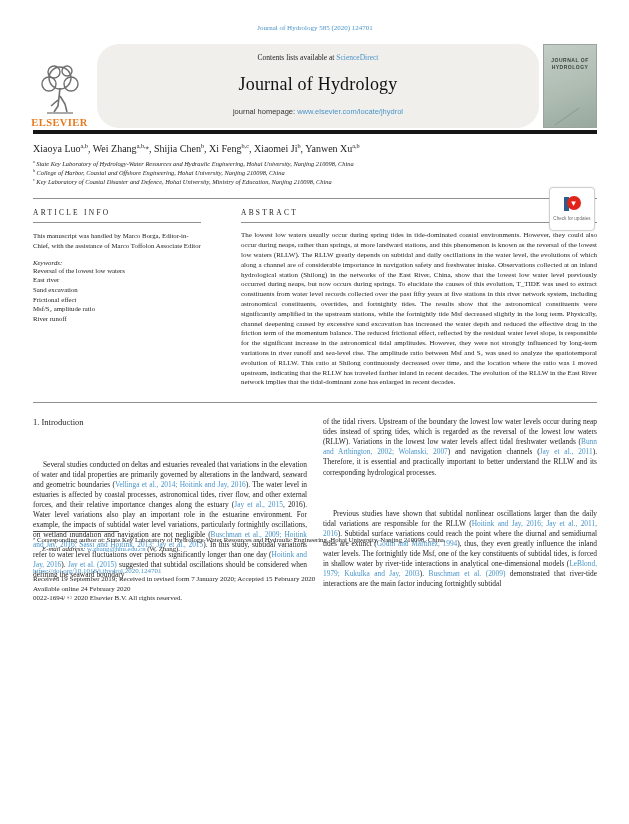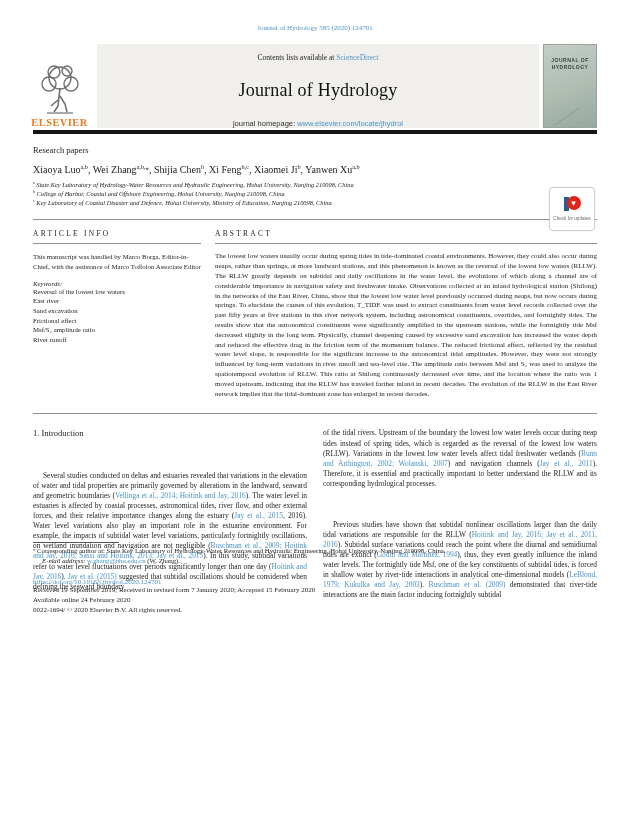--- a/index.html
+++ b/index.html
@@ -19,21 +19,21 @@
   .sup{vertical-align:super;font-size:62%;line-height:0;}
 
   
   .top-citation{margin-top:24px;text-align:center;font-size:7px;color:var(--link);}
 
   
   .masthead{display:flex;margin-top:12px;height:84px;}
   .logo-block{width:64px;flex:none;display:flex;flex-direction:column;align-items:center;justify-content:flex-end;padding-right:11px;}
   .logo-block svg{display:block;}
   .elsevier-word{font-size:10.5px;font-weight:bold;color:var(--orange);letter-spacing:0.4px;margin-top:1px;}
-  .mast-center{flex:1;background:#f0efec;display:flex;flex-direction:column;justify-content:space-between;text-align:center;padding:9px 6px 0 6px;margin-right:4px;}
+  .mast-center{flex:1;background:#f0efec;display:flex;flex-direction:column;justify-content:space-between;text-align:center;padding:9px 6px 12px 6px;margin-right:4px;border-radius:22px;}
   .contents-line{font-size:7.5px;}
   .mast-title{font-size:18px;letter-spacing:0.2px;color:#111;}
   .homepage-line{font-size:7.5px;font-family:"Liberation Sans",sans-serif;color:#333;}
   .cover{width:54px;flex:none;background:linear-gradient(160deg,#c3cec6 0%,#aebcb2 55%,#98a89e 100%);border:1px solid #9aa49d;position:relative;}
   .cover-band{position:absolute;top:12px;left:3px;right:3px;text-align:center;font-family:"Liberation Sans",sans-serif;font-size:5px;font-weight:bold;letter-spacing:0.5px;color:#37423c;line-height:1.35;}
   .cover-line{position:absolute;bottom:10px;left:8px;width:30px;height:1px;background:#8d9c92;transform:rotate(-35deg);}
 
   .black-bar{height:4px;background:#161616;margin-top:2px;}
 
   
@@ -52,21 +52,21 @@
   .badge-circ{position:absolute;left:3px;top:0;width:14px;height:14px;border-radius:50%;background:#e2231a;color:#fff;font-size:9px;line-height:14px;text-align:center;font-family:"Liberation Sans",sans-serif;}
   .badge-text{font-size:4.6px;color:#6d6d6d;text-align:center;margin-top:3px;line-height:1.25;font-family:"Liberation Sans",sans-serif;}
 
   .rule{border:none;border-top:1px solid var(--rule);height:0;margin:0;}
   .rule-top{margin-top:12px;}
   .rule-bottom{margin-top:14px;}
 
   
   .info-abs{display:flex;align-items:flex-start;}
   .info-col{width:168px;flex:none;margin-right:14px;}
-  .abs-col{flex:1;}
+  .abs-col{flex:1;margin-left:26px;}
   .col-head{font-size:7.4px;letter-spacing:2.3px;margin-top:9px;color:#222;}
   .col-rule{border-top:1px solid var(--rule);margin-top:5px;margin-bottom:8px;}
   .info-text{font-size:6.8px;line-height:1.42;}
   .kw-label{font-size:6.8px;font-style:italic;margin-top:8px;}
   .keyword{font-size:6.8px;line-height:1.42;}
   .abs-text{font-size:7px;line-height:1.4;text-align:justify;}
 
   
   .columns{display:flex;margin-top:14px;height:196px;overflow:hidden;}
   .col{width:274px;flex:none;font-size:7.4px;line-height:1.36;text-align:justify;}
@@ -121,21 +121,20 @@
     </div>
 
     <div class="cover">
       <div class="cover-band">JOURNAL OF HYDROLOGY</div>
       <div class="cover-line"></div>
     </div>
   </div>
 
   <div class="black-bar"></div>
 
-  <div class="article-type">Research papers</div>
 
 
   <div class="authors">
     <span class="author"><span>Xiaoya Luo</span><span class="sup">a,b</span></span><span class="author"><span>Wei Zhang</span><span class="sup">a,b,⁎</span></span><span class="author"><span>Shijia Chen</span><span class="sup">b</span></span><span class="author"><span>Xi Feng</span><span class="sup">b,c</span></span><span class="author"><span>Xiaomei Ji</span><span class="sup">b</span></span><span class="author"><span>Yanwen Xu</span><span class="sup">a,b</span></span>
   </div>
 
   <div class="affils">
     <div class="affil"><span class="sup">a</span><span> State Key Laboratory of Hydrology-Water Resources and Hydraulic Engineering, Hohai University, Nanjing 210098, China</span></div>
     <div class="affil"><span class="sup">b</span><span> College of Harbor, Coastal and Offshore Engineering, Hohai University, Nanjing 210098, China</span></div>
     <div class="affil"><span class="sup">c</span><span> Key Laboratory of Coastal Disaster and Defence, Hohai University, Ministry of Education, Nanjing 210098, China</span></div>

